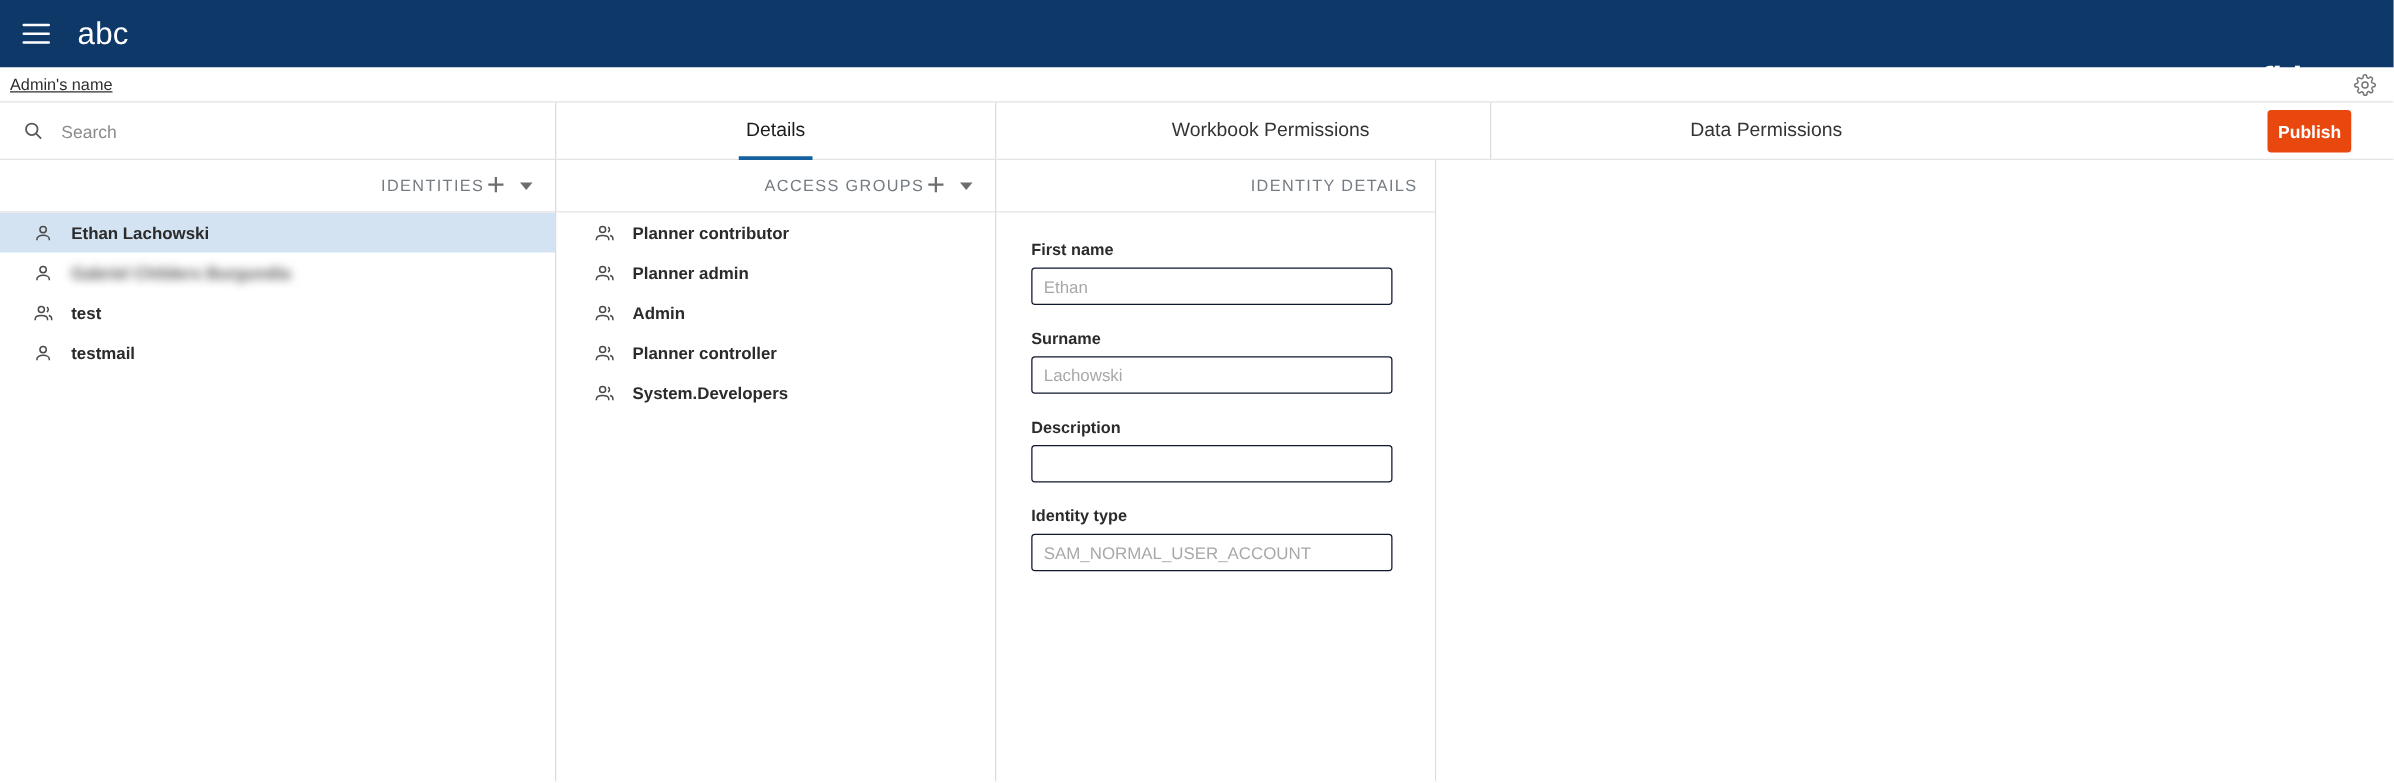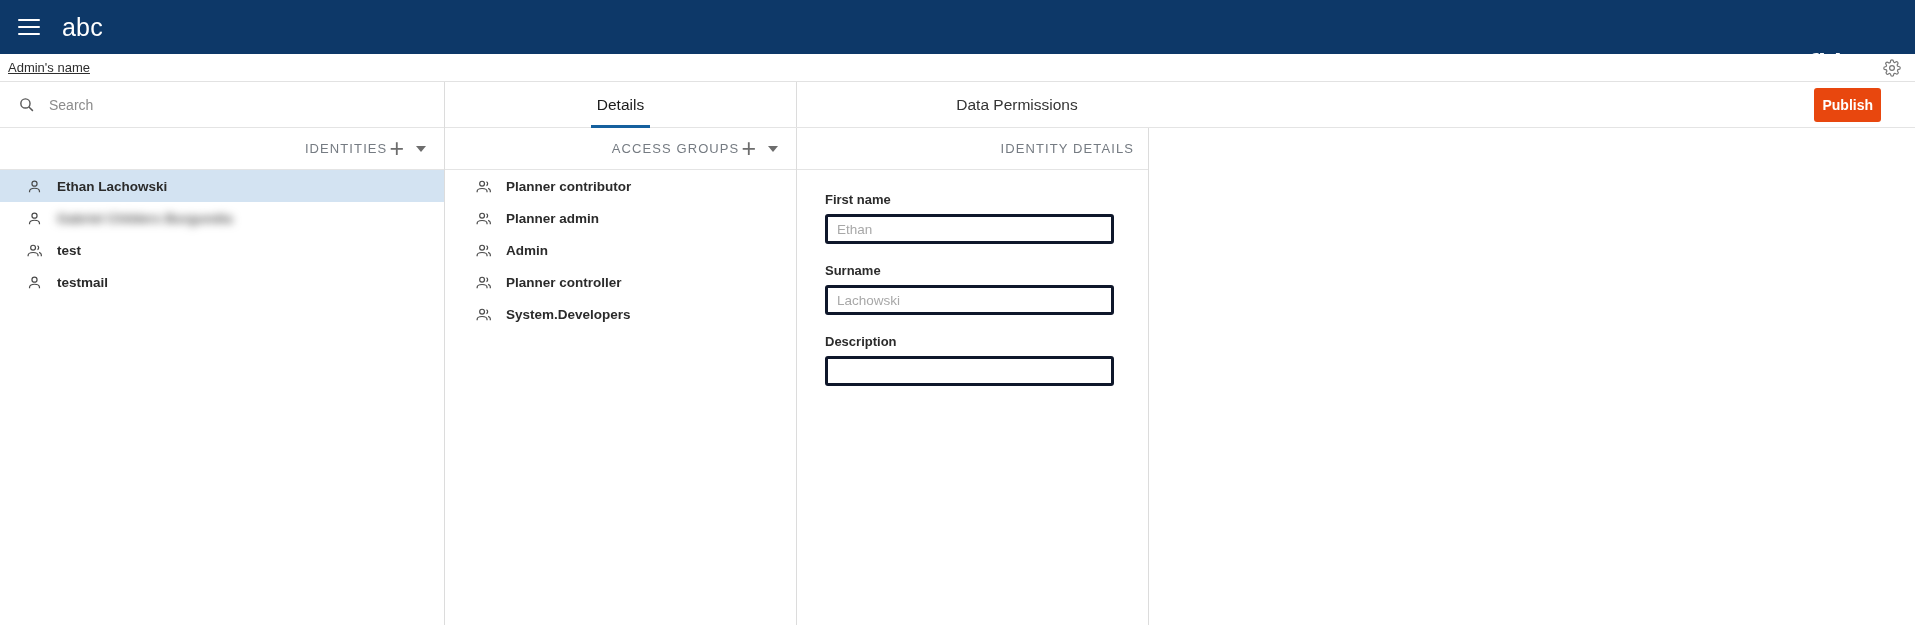--- a/index.html
+++ b/index.html
@@ -214,21 +214,21 @@
   .field-label {
     font-size: 13px;
     color: #2b2b2b;
     font-weight: bold;
     margin-bottom: 7px;
     display: block;
   }
   .field input {
     width: 289px;
     height: 30px;
-    border: 3px solid #0f172a;
+    border: 1px solid #0f172a;
     border-radius: 3px;
     padding: 0 9px;
     font-size: 13.5px;
     color: #9a9a9a;
     outline: none;
     font-family: "Liberation Sans", sans-serif;
     background: #ffffff;
   }
   .field input::placeholder { color: #a8a8a8; }
 
@@ -360,20 +360,23 @@
       </div>
     </div>
   </div>
 
   <div class="right-rest">
 
     <div class="upper-strip">
       <div style="width:352px;display:flex;align-items:stretch;justify-content:center;border-right:1px solid #dcdcdc;">
         <div class="tab active">Details</div>
       </div>
+      <div style="width:352px;display:flex;align-items:stretch;justify-content:center;border-right:1px solid #dcdcdc;">
+        <div class="tab">Workbook Permissions</div>
+      </div>
       <div style="flex:1;display:flex;align-items:center;">
         <div style="width:352px;display:flex;justify-content:center;">
           <div class="tab">Data Permissions</div>
         </div>
         <div style="flex:1;display:flex;justify-content:flex-end;padding-right:34px;">
           <button class="publish-btn">Publish</button>
         </div>
       </div>
     </div>
 
@@ -441,19 +444,23 @@
             <input type="text" placeholder="Ethan" style="">
           </div>
           <div class="field">
             <label class="field-label">Surname</label>
             <input type="text" placeholder="Lachowski" style="">
           </div>
           <div class="field">
             <label class="field-label">Description</label>
             <input type="text" placeholder="" style="">
           </div>
+          <div class="field">
+            <label class="field-label">Identity type</label>
+            <input type="text" placeholder="SAM_NORMAL_USER_ACCOUNT" style="">
+          </div>
         </div>
       </div>
 
       <div style="flex:1;background:#ffffff;"></div>
     </div>
   </div>
 </div>
 
 </body></html>

